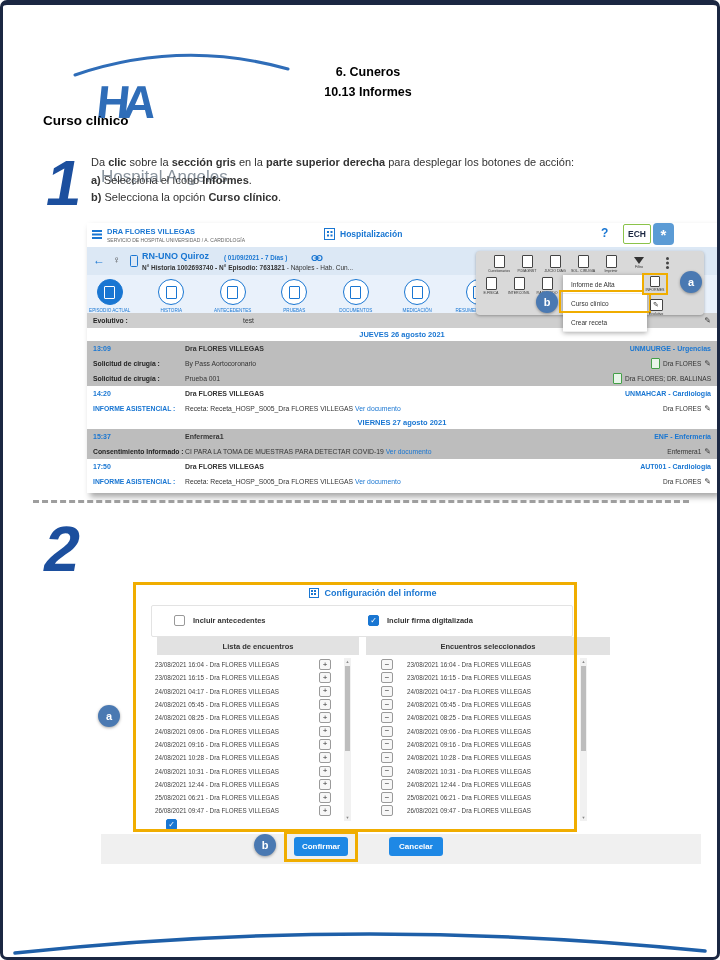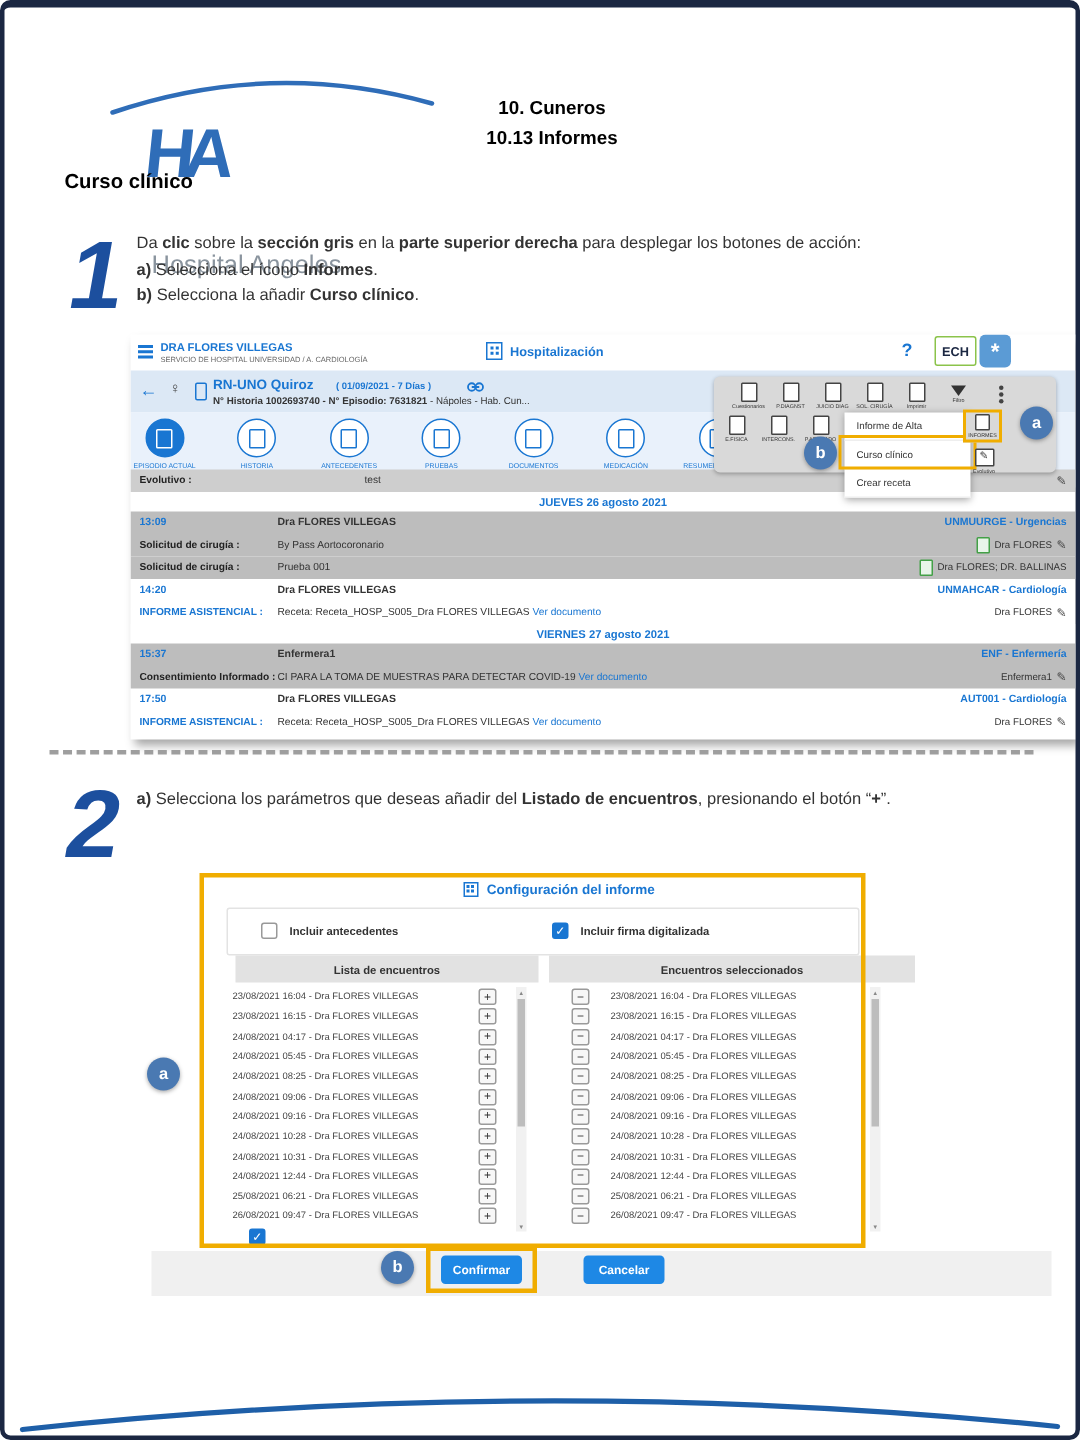--- a/index.html
+++ b/index.html
@@ -108,30 +108,30 @@
 <body>
 
 <div class="page">
 
   <svg class="abs" style="left:66px;top:40px" width="225" height="34">
     <path d="M6,30 Q112,-6 219,24" stroke="#2f6db8" stroke-width="3" fill="none" stroke-linecap="round"></path>
   </svg>
   <div class="abs ha-mono">HA</div>
   <div class="abs ha-name">Hospital Angeles</div>
   <div class="abs doc-titles">
-    <div>10. Cuneros</div>
+    <div>6. Cuneros</div>
     <div>10.13 Informes</div>
   </div>
   <div class="abs heading">Curso clínico</div>
 
   <div class="abs stepnum" style="left:44px;top:146px">1</div>
   <div class="abs steptext" style="left:88px;top:149px">
     <div><span>Da </span><b>clic</b><span> sobre la </span><b>sección gris</b><span> en la </span><b>parte superior derecha</b><span> para desplegar los botones de acción:</span></div>
     <div><b>a)</b><span> Selecciona el ícono </span><b>Informes</b><span>.</span></div>
-    <div><b>b)</b><span> Selecciona la añadir </span><b>Curso clínico</b><span>.</span></div>
+    <div><b>b)</b><span> Selecciona la opción </span><b>Curso clínico</b><span>.</span></div>
   </div>
 
   <div class="abs shot1">
 
     <div class="abs burger"></div>
     <div class="abs s1-doc">DRA FLORES VILLEGAS</div>
     <div class="abs s1-svc">SERVICIO DE HOSPITAL UNIVERSIDAD / A. CARDIOLOGÍA</div>
     <div class="abs bld"></div>
     <div class="abs s1-mod">Hospitalización</div>
     <div class="abs s1-help">?</div>
@@ -340,21 +340,20 @@
       </div>
     </div>
     <div class="badge" style="left:593px;top:48px">a</div>
     <div class="badge" style="left:449px;top:68px">b</div>
   </div>
 
   <div class="abs divider"></div>
 
   <div class="abs stepnum" style="left:42px;top:512px">2</div>
   <div class="abs steptext" style="left:88px;top:520px">
-    <div><b>a)</b><span> Selecciona los parámetros que deseas añadir del </span><b>Listado de encuentros</b><span>, presionando el botón “</span><b>+</b><span>”.</span></div>
   </div>
 
   <div class="abs dlg-title">
     <div class="cfg-ico"></div>
     <span>Configuración del informe</span>
   </div>
 
   <div class="abs chkpanel">
     <div class="abs chk" style="left:22px;top:9px"></div>
     <div class="abs chk-lbl" style="left:41px;top:10px">Incluir antecedentes</div>

